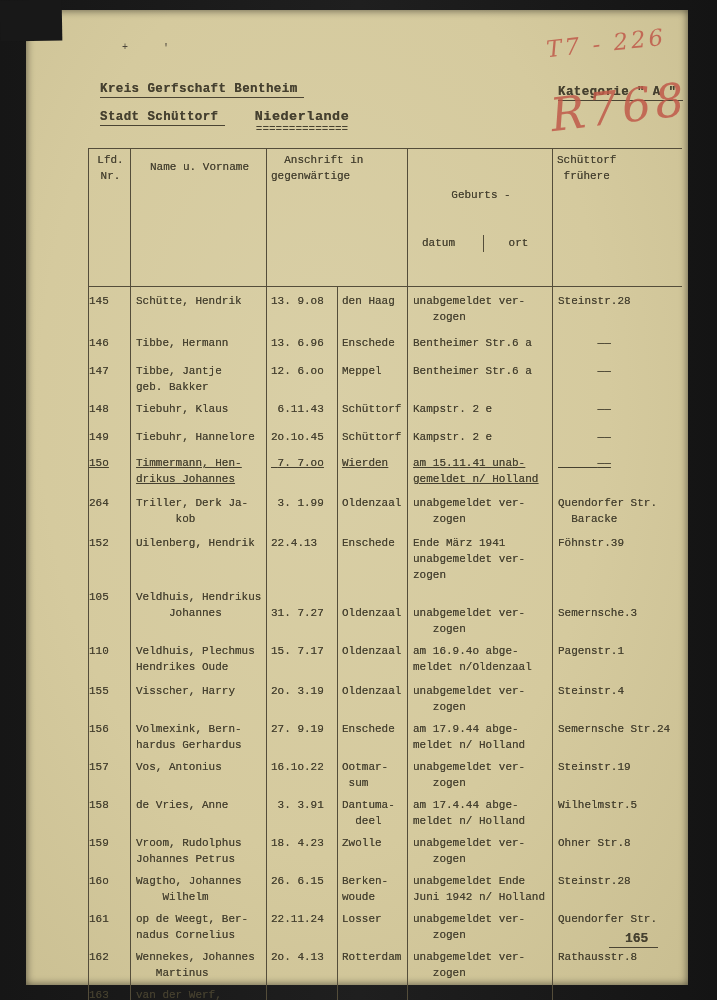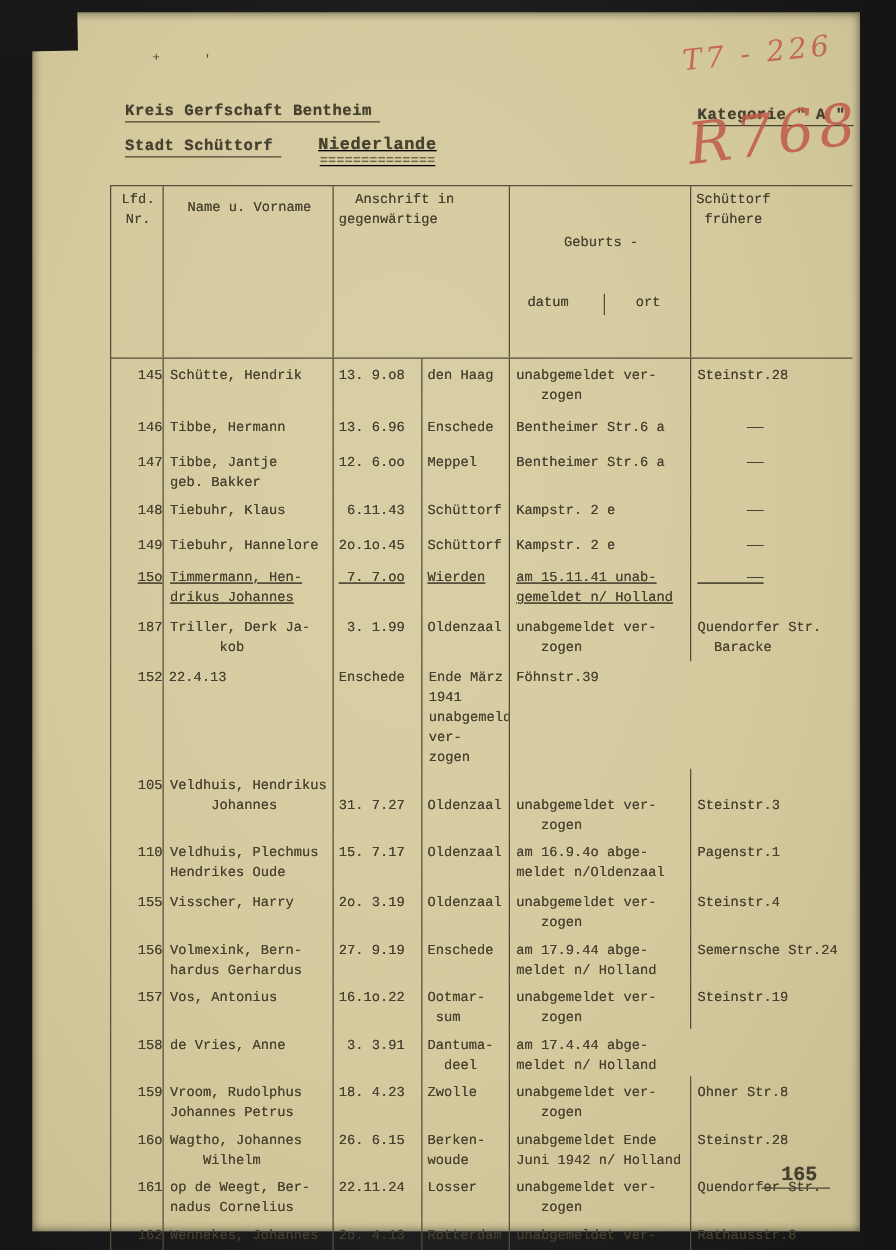--- a/index.html
+++ b/index.html
@@ -16,21 +16,21 @@
   .ink{color:#45402f;}
   .corner-patch{position:absolute;left:-26px;top:-10px;width:62px;height:41px;background:#181818;transform:rotate(-1deg);}
   .speck{position:absolute;color:#4a443a;font-size:10px;}
   
   .hdr-line{position:absolute;font-size:12.5px;font-weight:bold;letter-spacing:.4px;
     border-bottom:1.5px solid #4a4433;padding:0 6px 1px 0;white-space:pre;
     text-shadow:0 0 .6px rgba(70,64,47,.8);margin-top:15px;}
   .kreis{left:74px;top:57px;}
   .stadt{left:74px;top:85px;}
   .kategorie{left:532px;top:60px;}
-  .title-wrap{position:absolute;left:0;top:99px;width:552px;text-align:center;text-decoration:underline;}
+  .title-wrap{position:absolute;left:0;top:99px;width:552px;text-align:center;}
   .doc-title{font-size:13.5px;font-weight:bold;letter-spacing:.5px;text-shadow:0 0 .6px rgba(70,64,47,.8);}
   .title-eq{font-size:11px;letter-spacing:0;line-height:8px;margin-top:1px;}
   .red-mark{position:absolute;font-family:"DejaVu Serif","Liberation Serif",serif;
     font-style:italic;color:#c05a4a;opacity:.85;white-space:pre;}
   .red-top{left:520px;top:20px;font-size:23px;letter-spacing:3px;transform:rotate(-6deg);}
   .red-bottom{left:524px;top:70px;font-size:46px;letter-spacing:4px;transform:rotate(-7deg);}
   
   .doc-table{position:absolute;left:62px;top:138px;width:594px;font-size:11px;line-height:16px;
     text-shadow:0 0 .5px rgba(70,64,47,.75);}
   .thead{display:grid;grid-template-columns:42px 136px 141px 145px 130px;
@@ -40,27 +40,27 @@
   .hcell.center{text-align:center;}
   .geb{padding:0;}
   .geb-top{text-align:center;padding-top:3px;}
   .geb-sub{display:grid;grid-template-columns:71px 70px;height:17px;}
   .geb-sub .sub2{border-left:1.5px solid #544d3a;text-align:center;}
   .geb-sub .sub1{padding-left:10px;}
   .tbody{border-left:0;}
   .trow{display:grid;grid-template-columns:42px 136px 71px 70px 145px 130px;border-left:1.5px solid #544d3a;}
   .trow>.cell{border-right:1.5px solid #544d3a;padding-top:6px;white-space:pre-wrap;overflow:hidden;}
   .trow>.cell:last-child{border-right:none;}
-  .c-nr{text-align:right;}
+  .c-nr{text-align:left;}
   .c-name{padding-left:5px;}
   .c-datum{padding-left:4px;}
   .c-ort{padding-left:4px;}
   .c-anschrift{padding-left:5px;}
   .c-frueher{padding-left:5px;}
-  .footer-pnum{position:absolute;left:583px;top:921px;font-size:16px;font-weight:bold;
+  .footer-pnum{position:absolute;left:583px;top:921px;font-size:13px;font-weight:bold;
     border-bottom:1.5px solid #4a4433;padding:0 10px 1px 16px;text-shadow:0 0 .6px rgba(70,64,47,.8);}
 </style>
 </head>
 <body>
 
 <div class="page">
   <div class="corner-patch"></div>
   <span class="speck" style="left:96px;top:32px;">+</span>
   <span class="speck" style="left:137px;top:33px;">'</span>
 
@@ -146,54 +146,55 @@
     <div class="cell c-name">Timmermann, Hen-
 drikus Johannes</div>
     <div class="cell c-datum"> 7. 7.oo</div>
     <div class="cell c-ort">Wierden</div>
     <div class="cell c-anschrift">am 15.11.41 unab-
 gemeldet n/ Holland</div>
     <div class="cell c-frueher">      ——</div>
   </div>
 
   <div class="trow" style="min-height: 40px;">
-    <div class="cell c-nr">187</div>
+    <div class="cell c-nr">264</div>
     <div class="cell c-name">Triller, Derk Ja-
       kob</div>
     <div class="cell c-datum"> 3. 1.99</div>
     <div class="cell c-ort">Oldenzaal</div>
     <div class="cell c-anschrift">unabgemeldet ver-
    zogen</div>
     <div class="cell c-frueher">Quendorfer Str.
   Baracke</div>
   </div>
 
   <div class="trow" style="min-height: 52px;">
     <div class="cell c-nr">152</div>
+    <div class="cell c-name">Uilenberg, Hendrik</div>
     <div class="cell c-datum">22.4.13</div>
     <div class="cell c-ort">Enschede</div>
     <div class="cell c-anschrift">Ende März 1941
 unabgemeldet ver-
 zogen</div>
     <div class="cell c-frueher">Föhnstr.39</div>
   </div>
 
   <div class="trow" style="min-height: 37px;">
     <div class="cell c-nr">105</div>
     <div class="cell c-name">Veldhuis, Hendrikus
      Johannes</div>
     <div class="cell c-datum">
 31. 7.27</div>
     <div class="cell c-ort">
 Oldenzaal</div>
     <div class="cell c-anschrift">
 unabgemeldet ver-
    zogen</div>
     <div class="cell c-frueher">
-Steinstr.3</div>
+Semernsche.3</div>
   </div>
 
   <div class="trow" style="min-height: 40px;">
     <div class="cell c-nr">110</div>
     <div class="cell c-name">Veldhuis, Plechmus
 Hendrikes Oude</div>
     <div class="cell c-datum">15. 7.17</div>
     <div class="cell c-ort">Oldenzaal</div>
     <div class="cell c-anschrift">am 16.9.4o abge-
 meldet n/Oldenzaal</div>
@@ -233,20 +234,21 @@
   </div>
 
   <div class="trow" style="min-height: 38px;">
     <div class="cell c-nr">158</div>
     <div class="cell c-name">de Vries, Anne</div>
     <div class="cell c-datum"> 3. 3.91</div>
     <div class="cell c-ort">Dantuma-
   deel</div>
     <div class="cell c-anschrift">am 17.4.44 abge-
 meldet n/ Holland</div>
+    <div class="cell c-frueher">Wilhelmstr.5</div>
   </div>
 
   <div class="trow" style="min-height: 38px;">
     <div class="cell c-nr">159</div>
     <div class="cell c-name">Vroom, Rudolphus
 Johannes Petrus</div>
     <div class="cell c-datum">18. 4.23</div>
     <div class="cell c-ort">Zwolle</div>
     <div class="cell c-anschrift">unabgemeldet ver-
    zogen</div>

